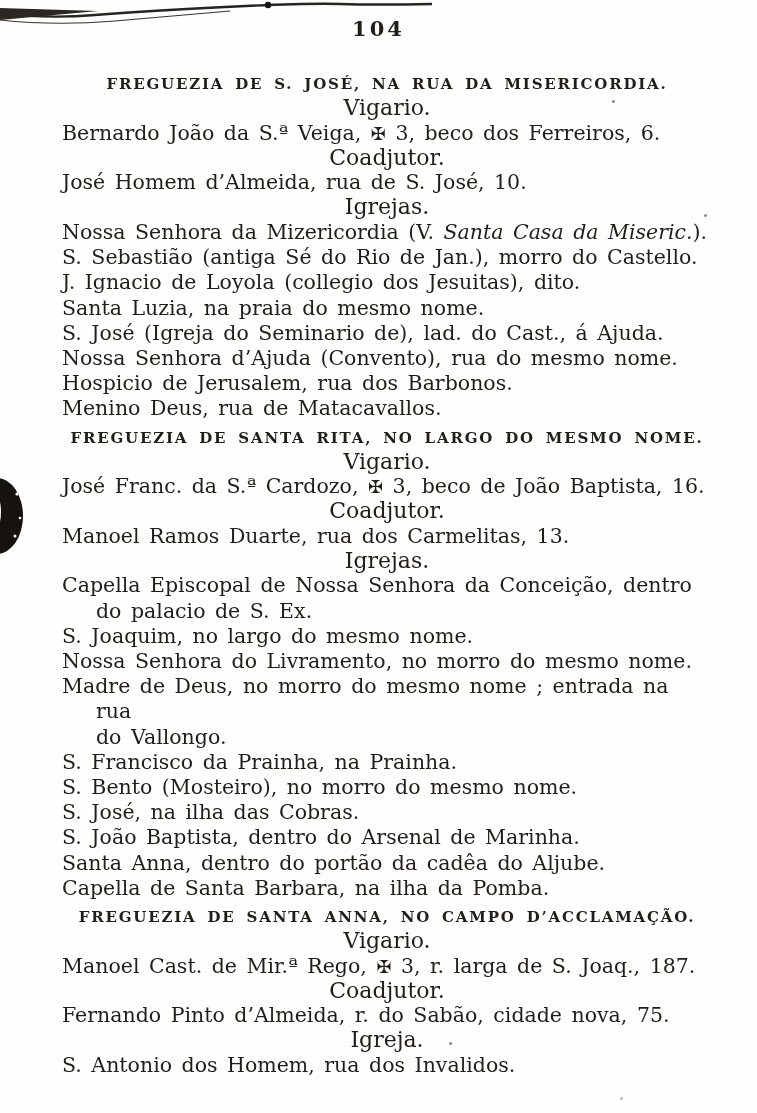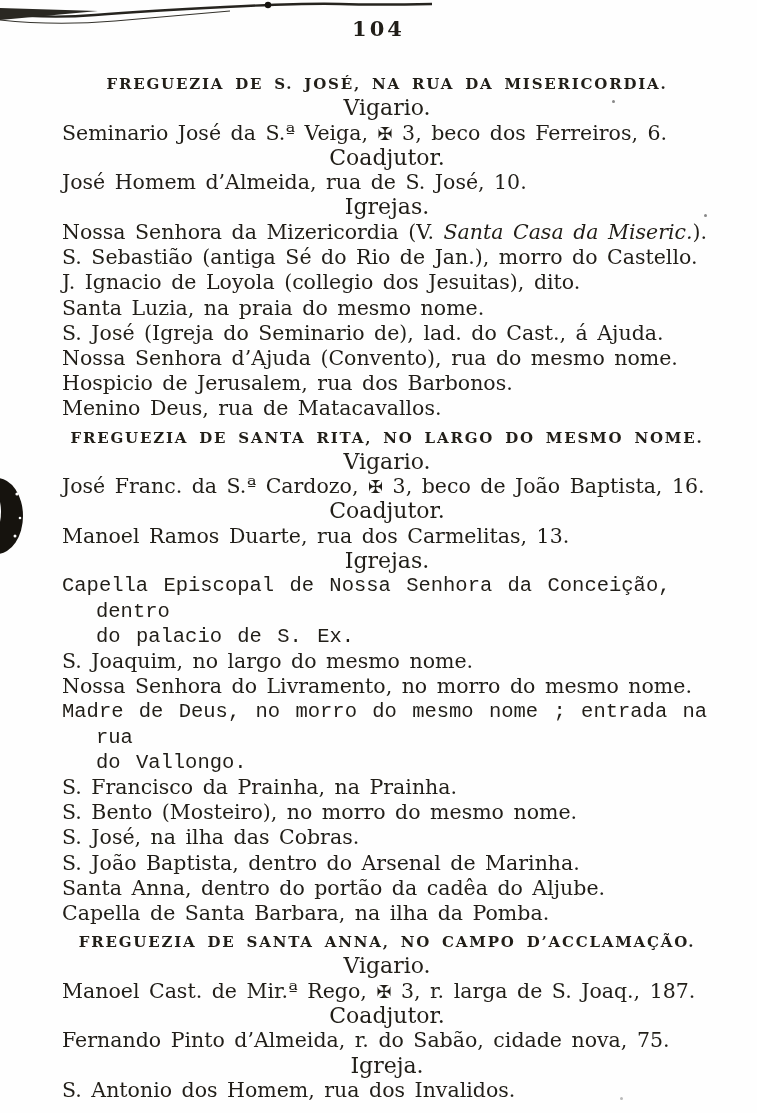--- a/index.html
+++ b/index.html
@@ -36,21 +36,21 @@
     line-height:24.5px;
     word-spacing:2px;
   }
   .entry{
     font-size:20.5px;
     line-height:25.2px;
     word-spacing:3px;
     padding-left:34px;text-indent:-34px;
     white-space:nowrap;
   }
-  .entry.wrap2{white-space:normal;font-family:Liberation Mono, monospace;}
+  .entry.wrap2{white-space:normal;}
   .cont{margin-left:0;text-align:center;}
   .it{font-style:italic;}
   .cross{
     font-family:"DejaVu Sans", sans-serif;
     font-size:18px;
     letter-spacing:0;
   }
   .artifact{position:absolute;pointer-events:none;}
   .top-art{top:0;left:0;}
   .blot-art{top:466px;left:0;}
@@ -84,21 +84,21 @@
   <div class="speck" style="left:449px;top:1042px"></div>
   <div class="speck" style="left:620px;top:1097px;opacity:.4"></div>
 
   <div class="pageno">104</div>
 
   <div class="content">
 
     <section>
       <div class="heading">FREGUEZIA DE S. JOSÉ, NA RUA DA MISERICORDIA.</div>
       <div class="label">Vigario.</div>
-      <div class="entry"><span>Seminario José da S.ª Veiga, </span><span class="cross">✠</span><span> 3, beco dos Ferreiros, 6.</span></div>
+      <div class="entry"><span>Bernardo João da S.ª Veiga, </span><span class="cross">✠</span><span> 3, beco dos Ferreiros, 6.</span></div>
       <div class="label">Coadjutor.</div>
       <div class="entry">José Homem d’Almeida, rua de S. José, 10.</div>
       <div class="label">Igrejas.</div>
       <div class="entry"><span>Nossa Senhora da Mizericordia (V. </span><span class="it">Santa Casa da Miseric.</span><span>).</span></div>
       <div class="entry">S. Sebastião (antiga Sé do Rio de Jan.), morro do Castello.</div>
       <div class="entry">J. Ignacio de Loyola (collegio dos Jesuitas), dito.</div>
       <div class="entry">Santa Luzia, na praia do mesmo nome.</div>
       <div class="entry">S. José (Igreja do Seminario de), lad. do Cast., á Ajuda.</div>
       <div class="entry">Nossa Senhora d’Ajuda (Convento), rua do mesmo nome.</div>
       <div class="entry">Hospicio de Jerusalem, rua dos Barbonos.</div>

